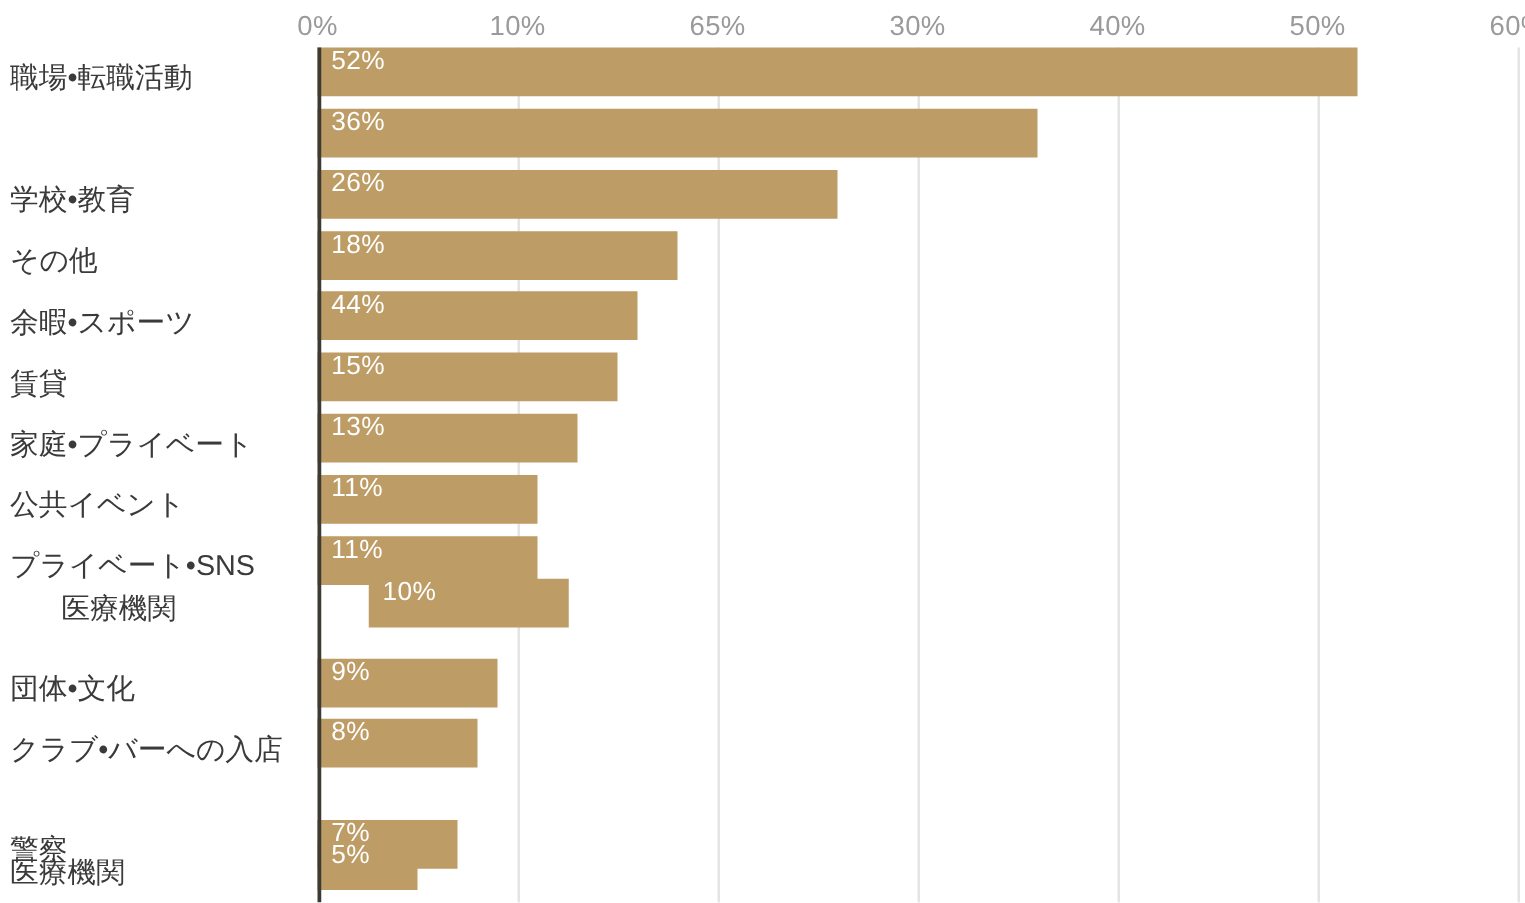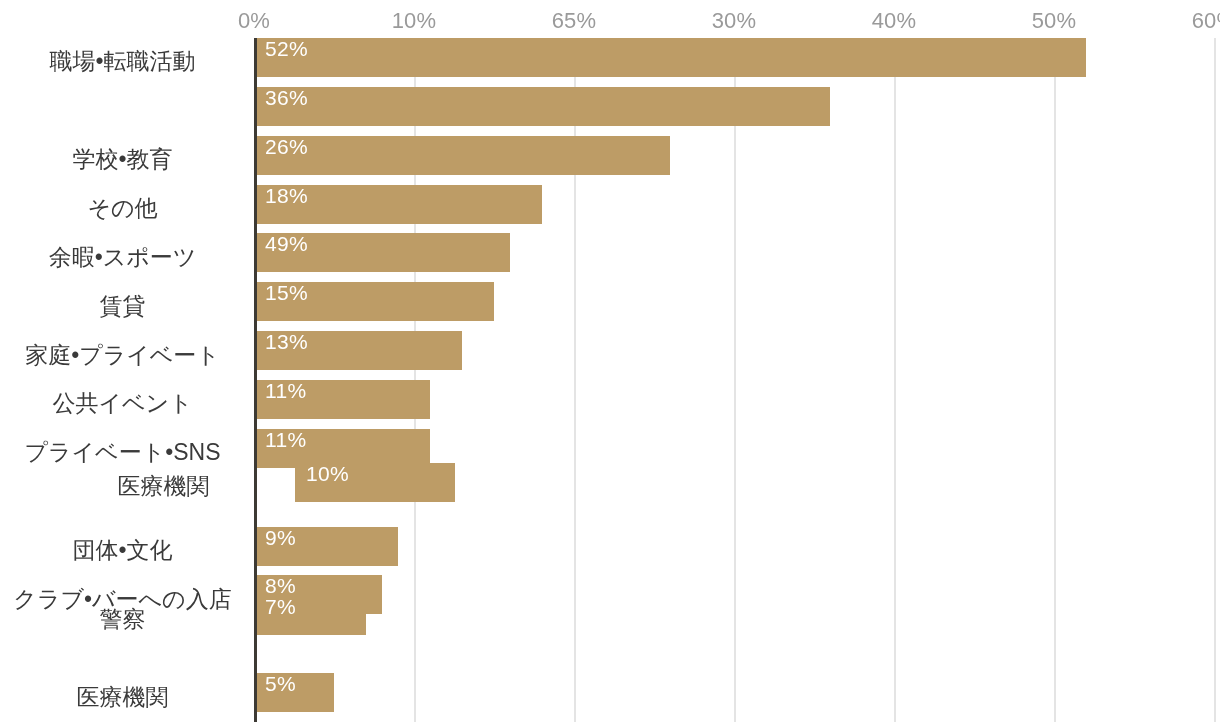--- a/index.html
+++ b/index.html
@@ -68,21 +68,21 @@
     position: absolute;
     left: 0;
     width: 1220px;
     height: 48.85px;
   }
 
   .cat-label {
     position: absolute;
     left: 0;
     width: 237px;
-    text-align: center;
+    text-align: left;
     top: 50%;
     transform: translateY(-50%);
     font-size: 23px;
     color: #3a3a3a;
     white-space: nowrap;
     padding-left: 8px;
     box-sizing: border-box;
     line-height: 1.1;
   }
 
@@ -152,21 +152,21 @@
         <div class="bar-value">26%</div>
       </div>
       <div class="row" style="top: 146.571px;">
         <div class="cat-label">その他</div>
         <div class="bar" style="width: 288px; background: rgb(189, 156, 102);"></div>
         <div class="bar-value">18%</div>
       </div>
       <div class="row" style="top: 195.429px;">
         <div class="cat-label">余暇•スポーツ</div>
         <div class="bar" style="width: 256px; background: rgb(189, 156, 102);"></div>
-        <div class="bar-value">49%</div>
+        <div class="bar-value">44%</div>
       </div>
       <div class="row" style="top: 244.286px;">
         <div class="cat-label">賃貸</div>
         <div class="bar" style="width: 240px; background: rgb(189, 156, 102);"></div>
         <div class="bar-value">15%</div>
       </div>
       <div class="row" style="top: 293.143px;">
         <div class="cat-label">家庭•プライベート</div>
         <div class="bar" style="width: 208px; background: rgb(189, 156, 102);"></div>
         <div class="bar-value">13%</div>
@@ -189,21 +189,21 @@
       <div class="row" style="top: 488.571px;">
         <div class="cat-label">団体•文化</div>
         <div class="bar" style="width: 144px; background: rgb(189, 156, 102);"></div>
         <div class="bar-value">9%</div>
       </div>
       <div class="row" style="top: 537.429px;">
         <div class="cat-label">クラブ•バーへの入店</div>
         <div class="bar" style="width: 128px; background: rgb(189, 156, 102);"></div>
         <div class="bar-value">8%</div>
       </div>
-      <div class="row" style="top: 558px;">
+      <div class="row" style="top: 618px;">
         <div class="cat-label">警察</div>
         <div class="bar" style="width: 112px; background: rgb(189, 156, 102);"></div>
         <div class="bar-value">7%</div>
       </div>
       <div class="row" style="top: 635.143px;">
         <div class="cat-label">医療機関</div>
         <div class="bar" style="width: 80px; background: rgb(189, 156, 102);"></div>
         <div class="bar-value">5%</div>
       </div>
     </div>

